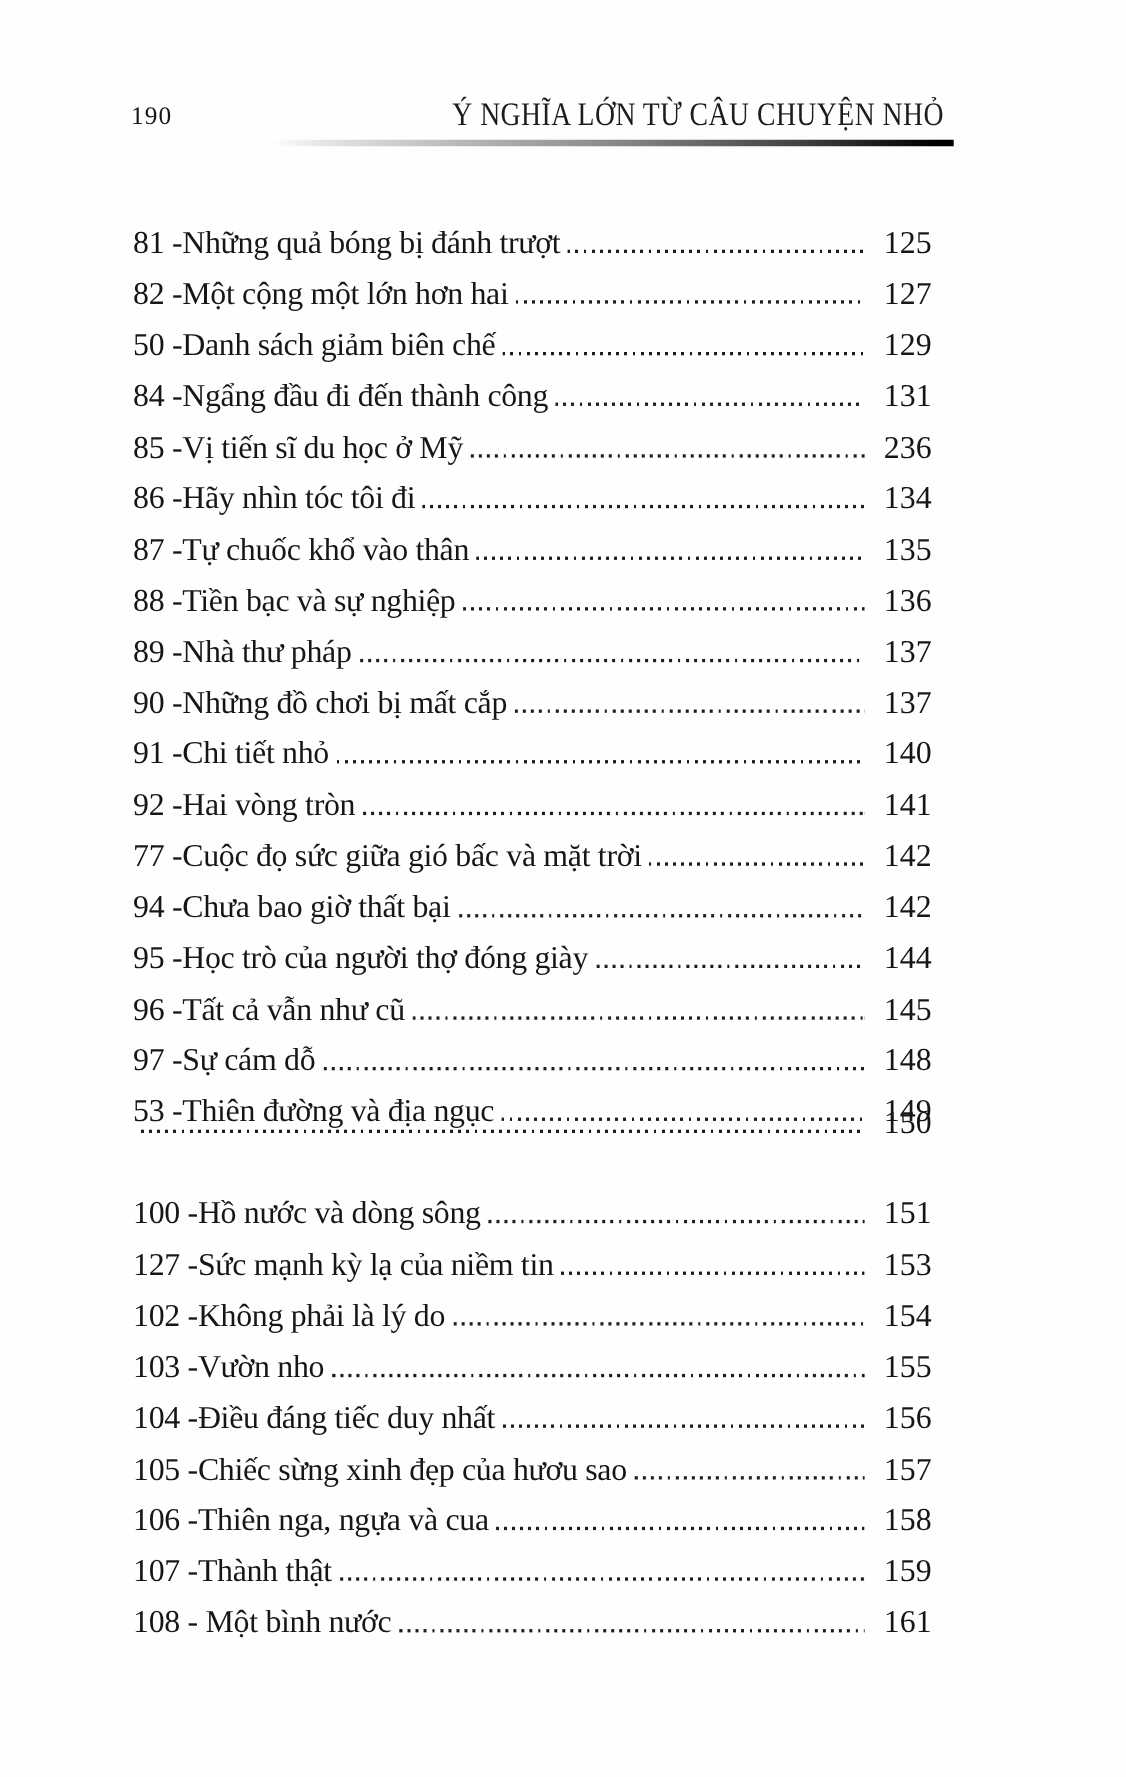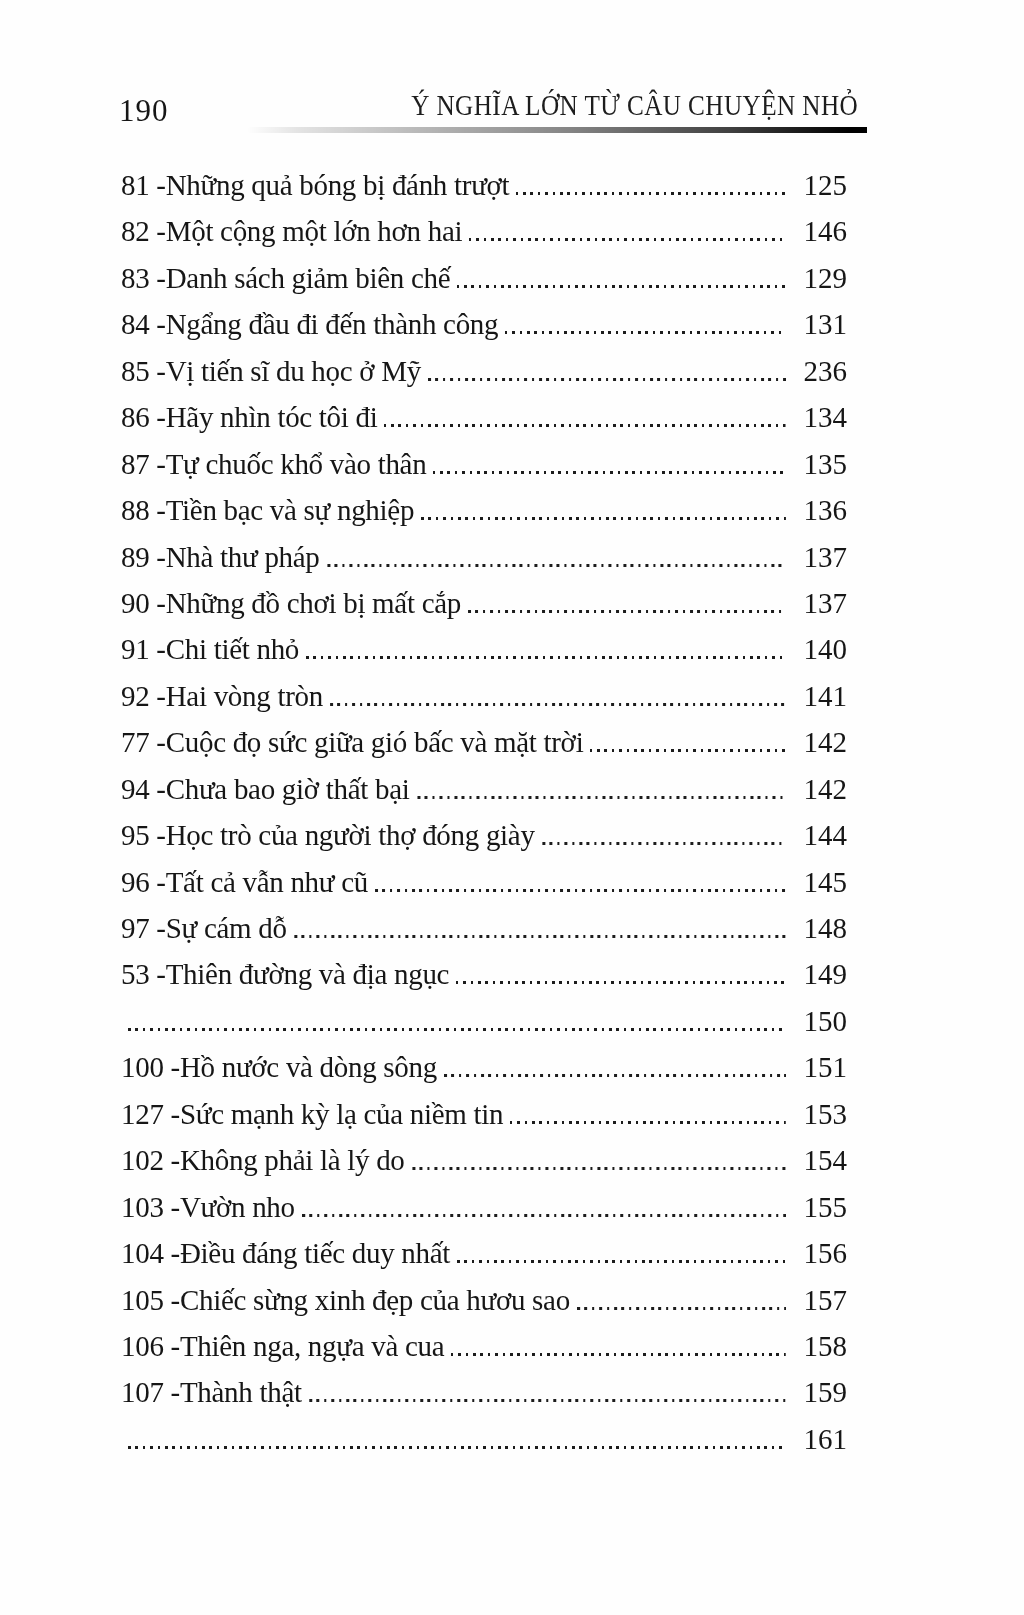--- a/index.html
+++ b/index.html
@@ -12,21 +12,21 @@
     font-family: "Liberation Serif", "DejaVu Serif", serif;
     overflow: hidden;
   }
   .page { position: absolute; inset: 0; }
 
   
   .folio {
     position: absolute;
     left: 119px;
     top: 93px;
-    font-size: 31px;
+    font-size: 23px;
     letter-spacing: 1px;
   }
   .running-title {
     position: absolute;
     right: 166px;
     top: 88px;
     font-size: 30px;
     white-space: nowrap;
     letter-spacing: 0.5px;
     transform: scaleX(0.84);
@@ -64,20 +64,21 @@
     align-items: baseline;
     height: 46.45px;
     box-sizing: border-box;
     padding-top: 6px;
     font-size: 29px;
     white-space: nowrap;
   }
   .entry-label {
     flex: 0 0 auto;
     letter-spacing: -0.3px;
+    margin-top: 36px;
   }
   .dot-leader {
     flex: 1 1 auto;
     min-width: 14px;
     height: 3px;
     align-self: baseline; 
     margin: 0 9px 0 7px;
     background-image: repeating-linear-gradient(to right,
       #1c1c1c 0px, #1c1c1c 2.6px,
       transparent 2.6px, transparent 7.4px);
@@ -102,24 +103,24 @@
 
   <ol class="toc">
       <li class="toc-row">
     <span class="entry-label">81 -Những quả bóng bị đánh trượt</span>
     <span class="dot-leader"></span>
     <span class="entry-page">125</span>
   </li>
       <li class="toc-row">
     <span class="entry-label">82 -Một cộng một lớn hơn hai</span>
     <span class="dot-leader"></span>
-    <span class="entry-page">146</span>
-  </li>
-      <li class="toc-row">
-    <span class="entry-label">83 -Danh sách giảm biên chế</span>
+    <span class="entry-page">127</span>
+  </li>
+      <li class="toc-row">
+    <span class="entry-label">50 -Danh sách giảm biên chế</span>
     <span class="dot-leader"></span>
     <span class="entry-page">129</span>
   </li>
       <li class="toc-row">
     <span class="entry-label">84 -Ngẩng đầu đi đến thành công</span>
     <span class="dot-leader"></span>
     <span class="entry-page">131</span>
   </li>
       <li class="toc-row">
     <span class="entry-label">85 -Vị tiến sĩ du học ở Mỹ</span>
@@ -229,18 +230,19 @@
     <span class="entry-label">106 -Thiên nga, ngựa và cua</span>
     <span class="dot-leader"></span>
     <span class="entry-page">158</span>
   </li>
       <li class="toc-row">
     <span class="entry-label">107 -Thành thật</span>
     <span class="dot-leader"></span>
     <span class="entry-page">159</span>
   </li>
       <li class="toc-row">
+    <span class="entry-label">108 - Một bình nước</span>
     <span class="dot-leader"></span>
     <span class="entry-page">161</span>
   </li>
     </ol>
 
 </div>
 
 </body></html>

